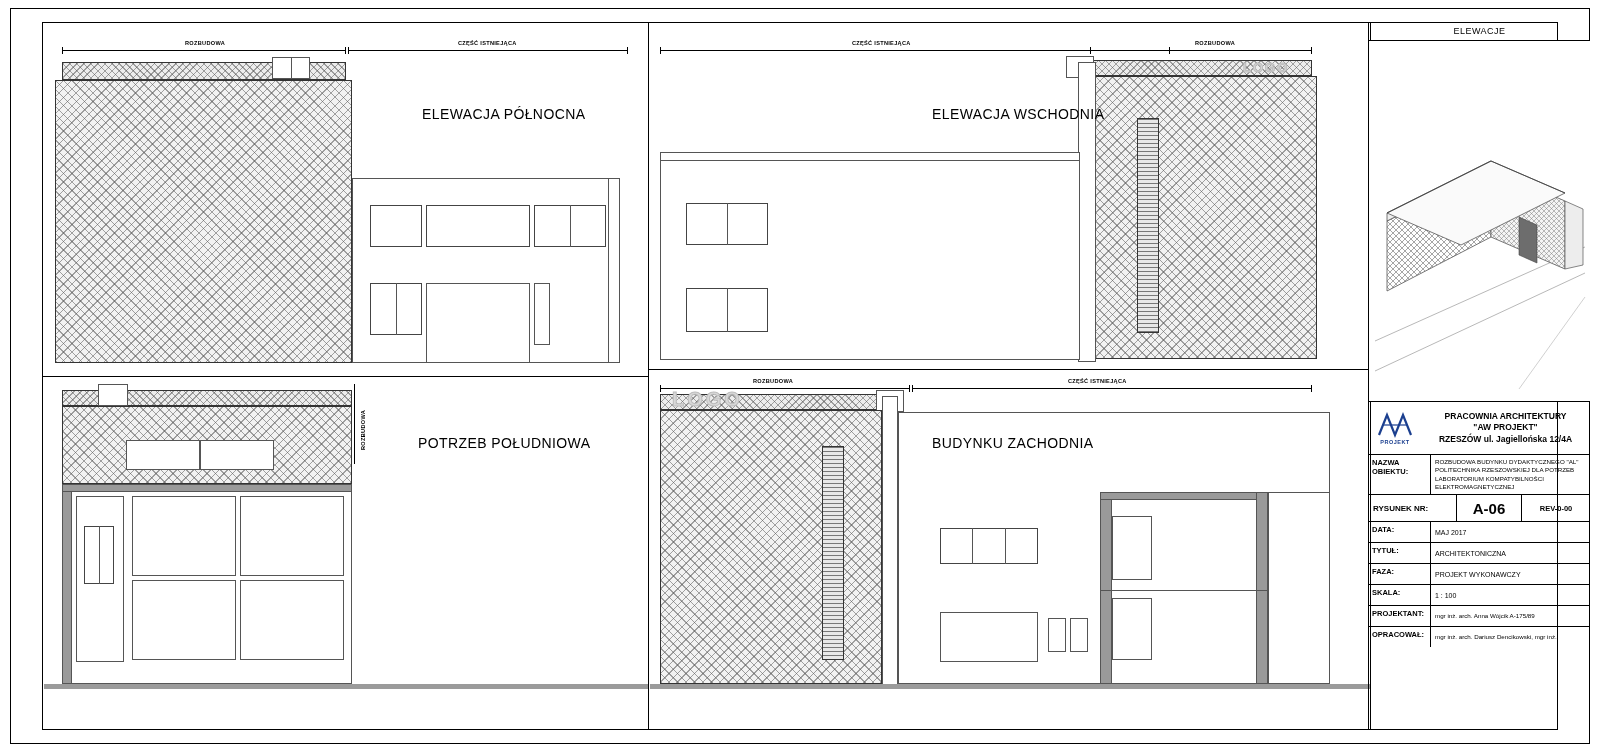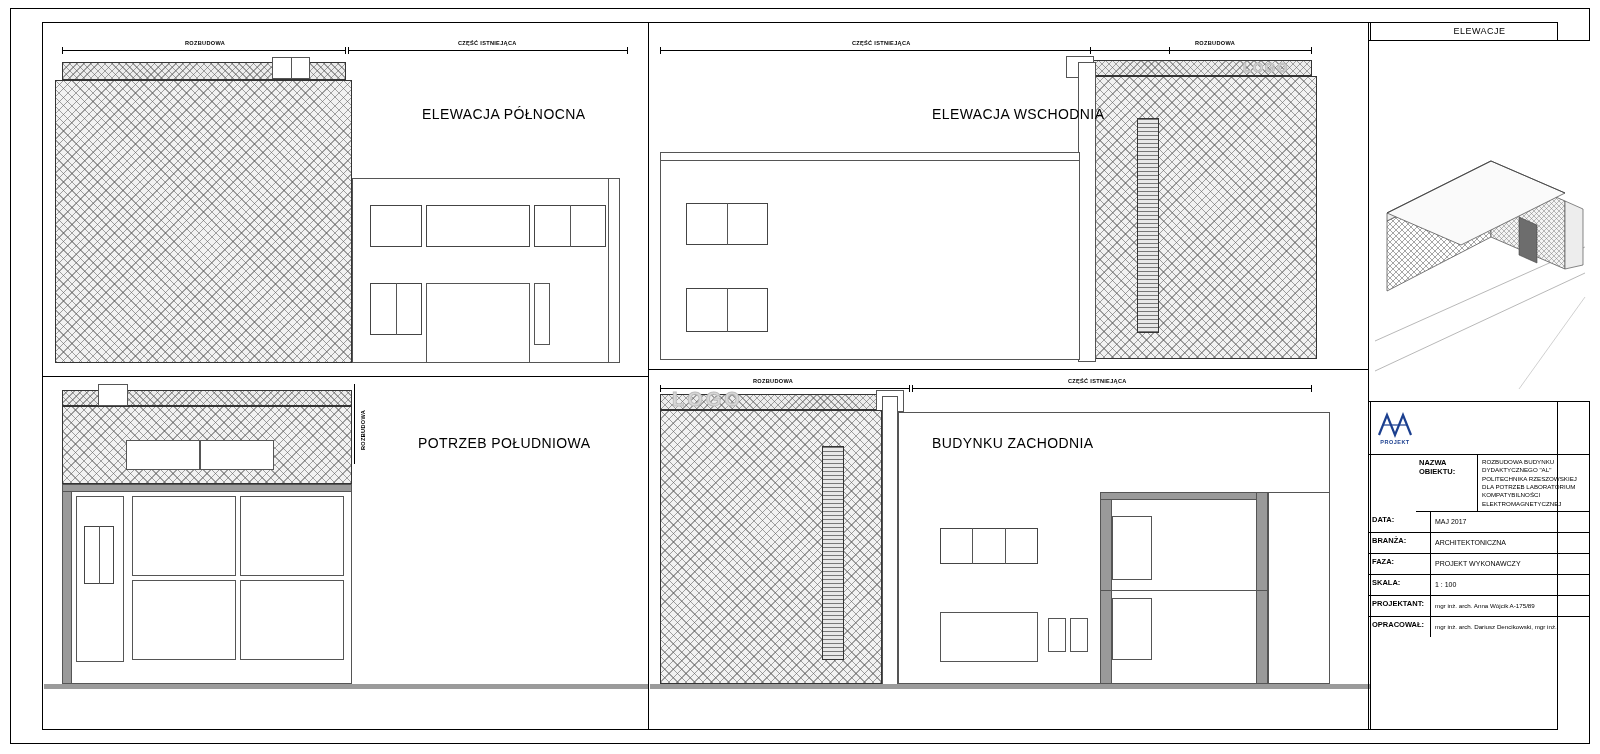--- a/index.html
+++ b/index.html
@@ -22,21 +22,21 @@
   .tb-firm{flex:1;text-align:center;font-size:8.5px;font-weight:bold;line-height:1.35;}
   .tb-row{display:flex;border-bottom:1px solid #000;min-height:20px;}
   .tb-row:last-child{border-bottom:none;}
   .tb-key{width:62px;border-right:1px solid #000;font-size:7.5px;font-weight:bold;padding:3px 3px;box-sizing:border-box;line-height:1.25;}
   .tb-val{flex:1;font-size:6.2px;padding:3px 4px;box-sizing:border-box;line-height:1.35;display:flex;flex-direction:column;justify-content:center;}
   .tb-val.big{font-size:7px;}
   .tb-row.nr{min-height:26px;align-items:stretch;}
   .tb-nr-key{width:88px;border-right:1px solid #000;font-size:8px;font-weight:bold;display:flex;align-items:center;padding-left:4px;box-sizing:border-box;}
   .tb-nr-val{width:64px;border-right:1px solid #000;display:flex;align-items:center;justify-content:center;font-size:15px;font-weight:bold;}
   .tb-rev{flex:1;display:flex;align-items:center;justify-content:center;font-size:7.5px;font-weight:bold;}
-  .tb-row.tall{min-height:34px;margin-left:47px;}
+  .tb-row.tall{min-height:34px;}
 
   
   .elev-label{position:absolute;font-size:14px;font-weight:normal;letter-spacing:.4px;white-space:nowrap;}
   .dim-label{position:absolute;font-size:5.6px;font-weight:bold;letter-spacing:.3px;white-space:nowrap;}
   .dim-line{position:absolute;height:1px;background:#000;}
   .dim-line:before,.dim-line:after{content:"";position:absolute;top:-3px;width:1px;height:7px;background:#000;}
   .dim-line:before{left:0;}
   .dim-line:after{right:0;}
   .vdim-label{position:absolute;font-size:5.6px;font-weight:bold;letter-spacing:.3px;white-space:nowrap;transform-origin:left top;transform:rotate(-90deg);}
 
@@ -239,34 +239,44 @@
     </div>
 
     <div class="tb-logo-row">
       <div class="tb-logo">
         <svg width="40" height="28" viewBox="0 0 40 28">
           <path d="M4 24 L12 4 L20 24 L28 4 L36 24" fill="none" stroke="#1b3f8f" stroke-width="2.2"></path>
           <path d="M8 14 L32 14" fill="none" stroke="#1b3f8f" stroke-width="1.2"></path>
         </svg>
         <div style="font-size:5.5px;font-weight:bold;color:#1b3f8f;letter-spacing:.5px;">PROJEKT</div>
       </div>
+      <div class="tb-firm">
+        <div>PRACOWNIA ARCHITEKTURY</div>
+        <div>"AW PROJEKT"</div>
+        <div>RZESZÓW ul. Jagiellońska 12/4A</div>
+      </div>
     </div>
 
     <div class="tb-row tall">
       <div class="tb-key">NAZWA OBIEKTU:</div>
       <div class="tb-val">ROZBUDOWA BUDYNKU DYDAKTYCZNEGO "AL" POLITECHNIKA RZESZOWSKIEJ DLA POTRZEB LABORATORIUM KOMPATYBILNOŚCI ELEKTROMAGNETYCZNEJ</div>
     </div>
 
+    <div class="tb-row nr">
+      <div class="tb-nr-key">RYSUNEK NR:</div>
+      <div class="tb-nr-val">A-06</div>
+      <div class="tb-rev">REV-0-00</div>
+    </div>
 
     <div class="tb-row">
       <div class="tb-key">DATA:</div>
       <div class="tb-val big">MAJ 2017</div>
     </div>
     <div class="tb-row">
-      <div class="tb-key">BRANŻA:</div>
+      <div class="tb-key">TYTUŁ:</div>
       <div class="tb-val big">ARCHITEKTONICZNA</div>
     </div>
     <div class="tb-row">
       <div class="tb-key">FAZA:</div>
       <div class="tb-val big">PROJEKT WYKONAWCZY</div>
     </div>
     <div class="tb-row">
       <div class="tb-key">SKALA:</div>
       <div class="tb-val big">1 : 100</div>
     </div>

